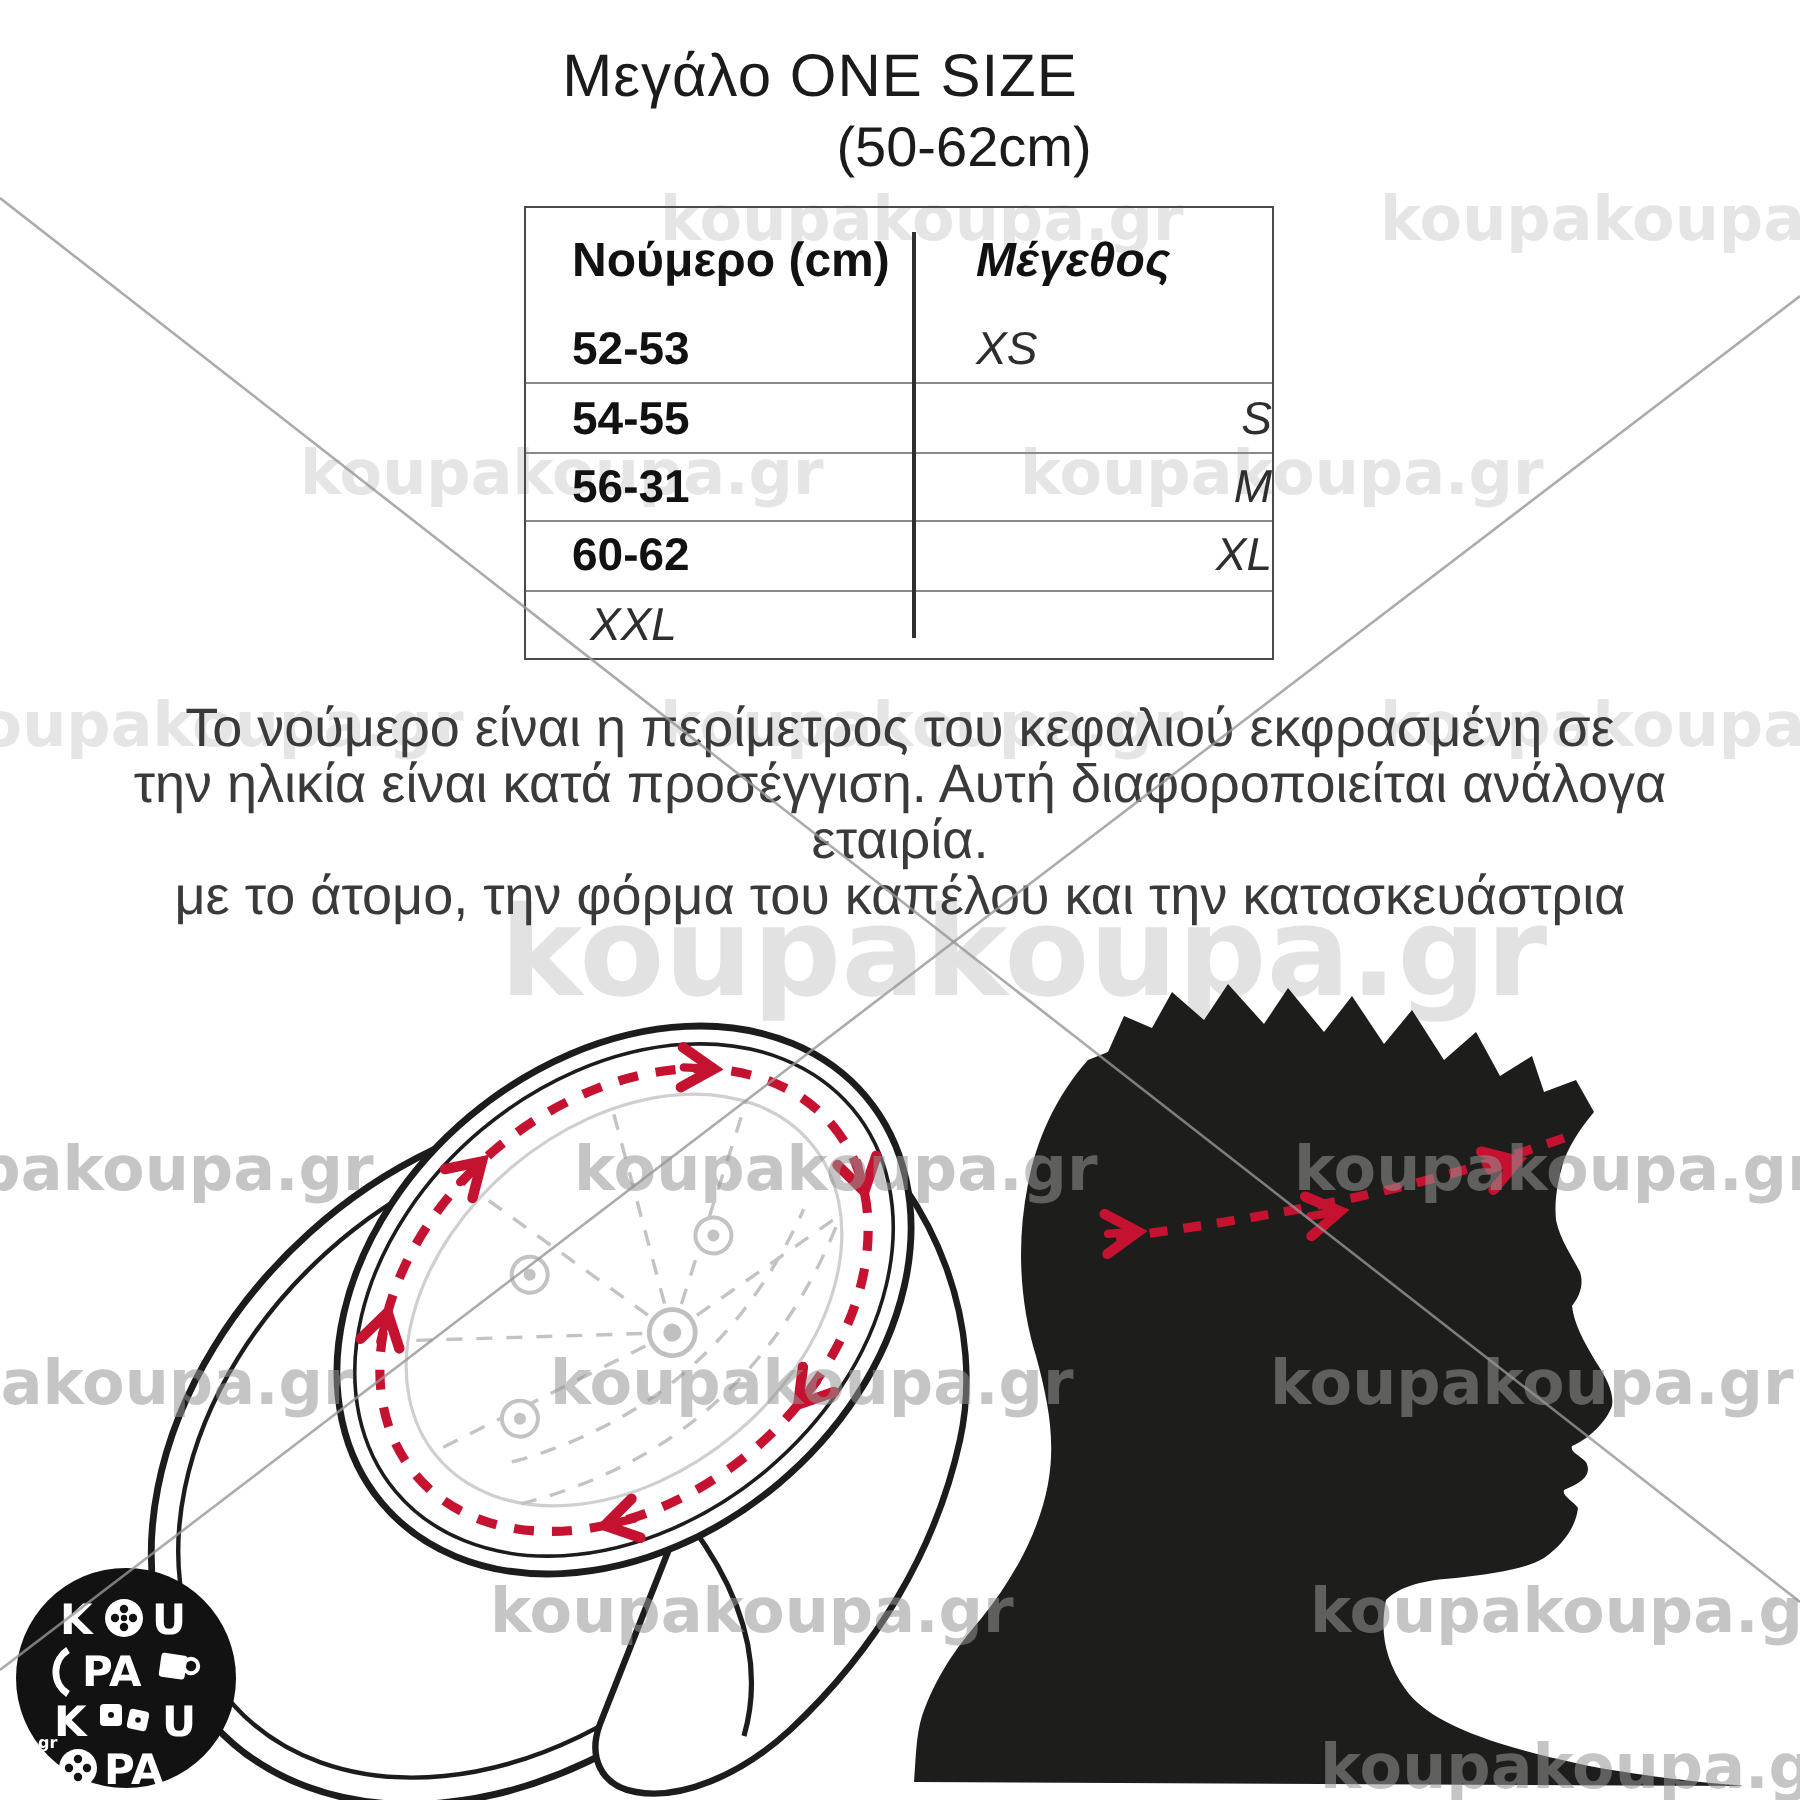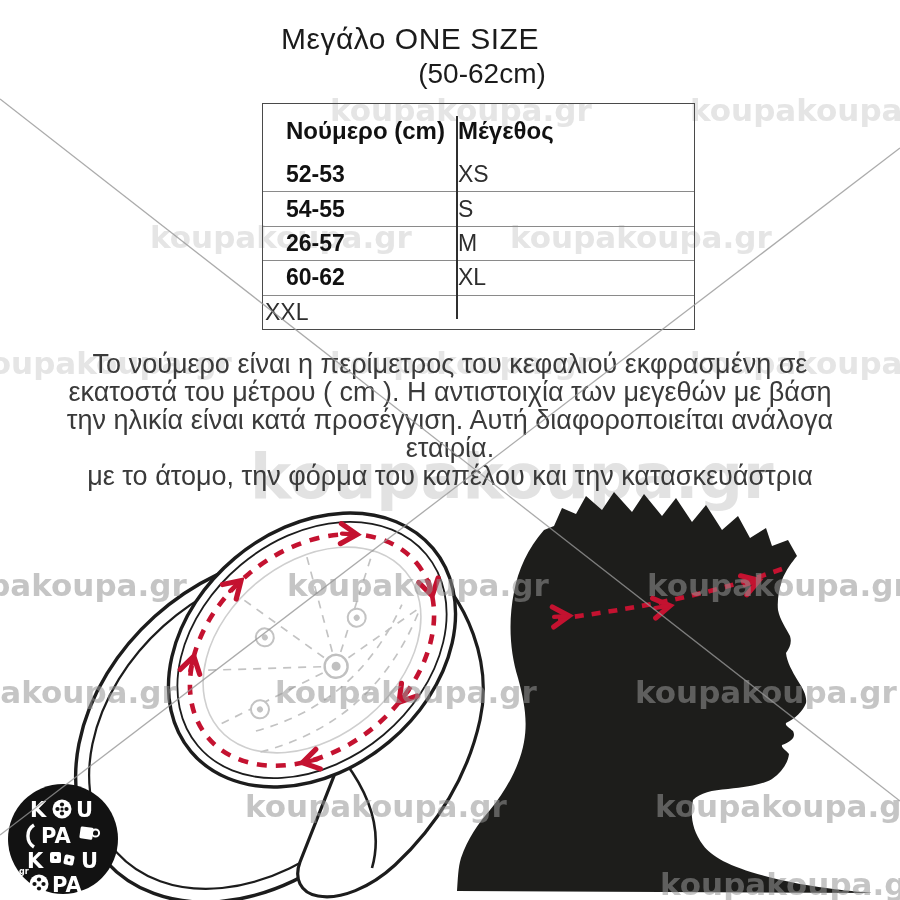--- a/index.html
+++ b/index.html
@@ -12,28 +12,28 @@
       font-family:"DejaVu Sans",sans-serif;color:#e5e5e5;transform:translateY(-50%);}
   .z4 .wm{color:rgba(150,150,150,0.55);}
   .wm-big{position:absolute;left:250px;top:476px;transform:translateY(-50%);
       font-family:"DejaVu Sans",sans-serif;font-weight:bold;font-size:62px;color:#e2e2e2;white-space:nowrap;}
   
   .title1{position:absolute;top:22px;left:0;width:820px;text-align:center;
           font-size:30px;font-weight:500;letter-spacing:.5px;color:#1b1b1b;}
   .title2{position:absolute;top:58px;left:0;width:900px;text-align:center;
           font-size:28px;font-weight:500;color:#1b1b1b;padding-left:32px;}
   
-  .size-table{position:absolute;left:262px;top:103px;width:433px;height:227px;
+  .size-table{position:absolute;left:262px;top:103px;width:375px;height:227px;
           border:1.6px solid #4a4a4a;box-sizing:border-box;display:flex;flex-direction:column;}
   .size-table::after{content:'';position:absolute;left:193px;top:12px;bottom:10px;width:1.6px;background:#2f2f2f;}
   .thead{height:54px;display:flex;align-items:center;font-weight:bold;font-size:24px;color:#111;}
   .trow{flex:1;display:flex;align-items:center;font-size:23px;}
-  .trow + .trow{border-top:1.3px solid #8a8a8a;}
+  .trow + .trow{border-top:1.3px solid #8a8a8a;justify-content:space-between;}
   .c1{width:193px;box-sizing:border-box;padding-left:23px;font-weight:bold;color:#111;}
-  .c2{padding-left:2px;font-weight:400;color:#2e2e2e;}
+  .c2{padding-left:32px;font-weight:400;color:#2e2e2e;font-style:italic;}
   .thead .c2{font-weight:bold;color:#111;}
   
   .desc{position:absolute;top:350px;left:0;width:900px;text-align:center;
         font-size:27px;line-height:28px;color:#3a3a3a;}
   svg{display:block;}
 </style>
 </head>
 <body>
 
 <div class="canvas">
@@ -61,35 +61,34 @@
 
     <div class="trow">
           <div class="c1">52-53</div>
           <div class="c2">XS</div>
         </div>
         <div class="trow">
           <div class="c1">54-55</div>
           <div class="c2">S</div>
         </div>
         <div class="trow">
-          <div class="c1">26-57</div>
+          <div class="c1">56-31</div>
           <div class="c2">M</div>
         </div>
         <div class="trow">
           <div class="c1">60-62</div>
           <div class="c2">XL</div>
         </div>
         <div class="trow">
           <div class="c2">XXL</div>
         </div>
       </div>
 
     <div class="desc" id="desc">
         <div>Το νούμερο είναι η περίμετρος του κεφαλιού εκφρασμένη σε</div>
-        <div>εκατοστά του μέτρου ( cm ). Η αντιστοιχία των μεγεθών με βάση</div>
         <div>την ηλικία είναι κατά προσέγγιση. Αυτή διαφοροποιείται ανάλογα</div>
         <div>εταιρία.</div>
         <div>με το άτομο, την φόρμα του καπέλου και την κατασκευάστρια</div>
       </div>
   </div>
 
   <svg class="layer z3" width="900" height="900" viewBox="0 0 900 900">
     <defs>
       <g id="arrowhead">
         <path d="M -14 -10 L 2 0 L -14 10" fill="none" stroke="#c41230" stroke-width="5.2" stroke-linecap="round"></path>

